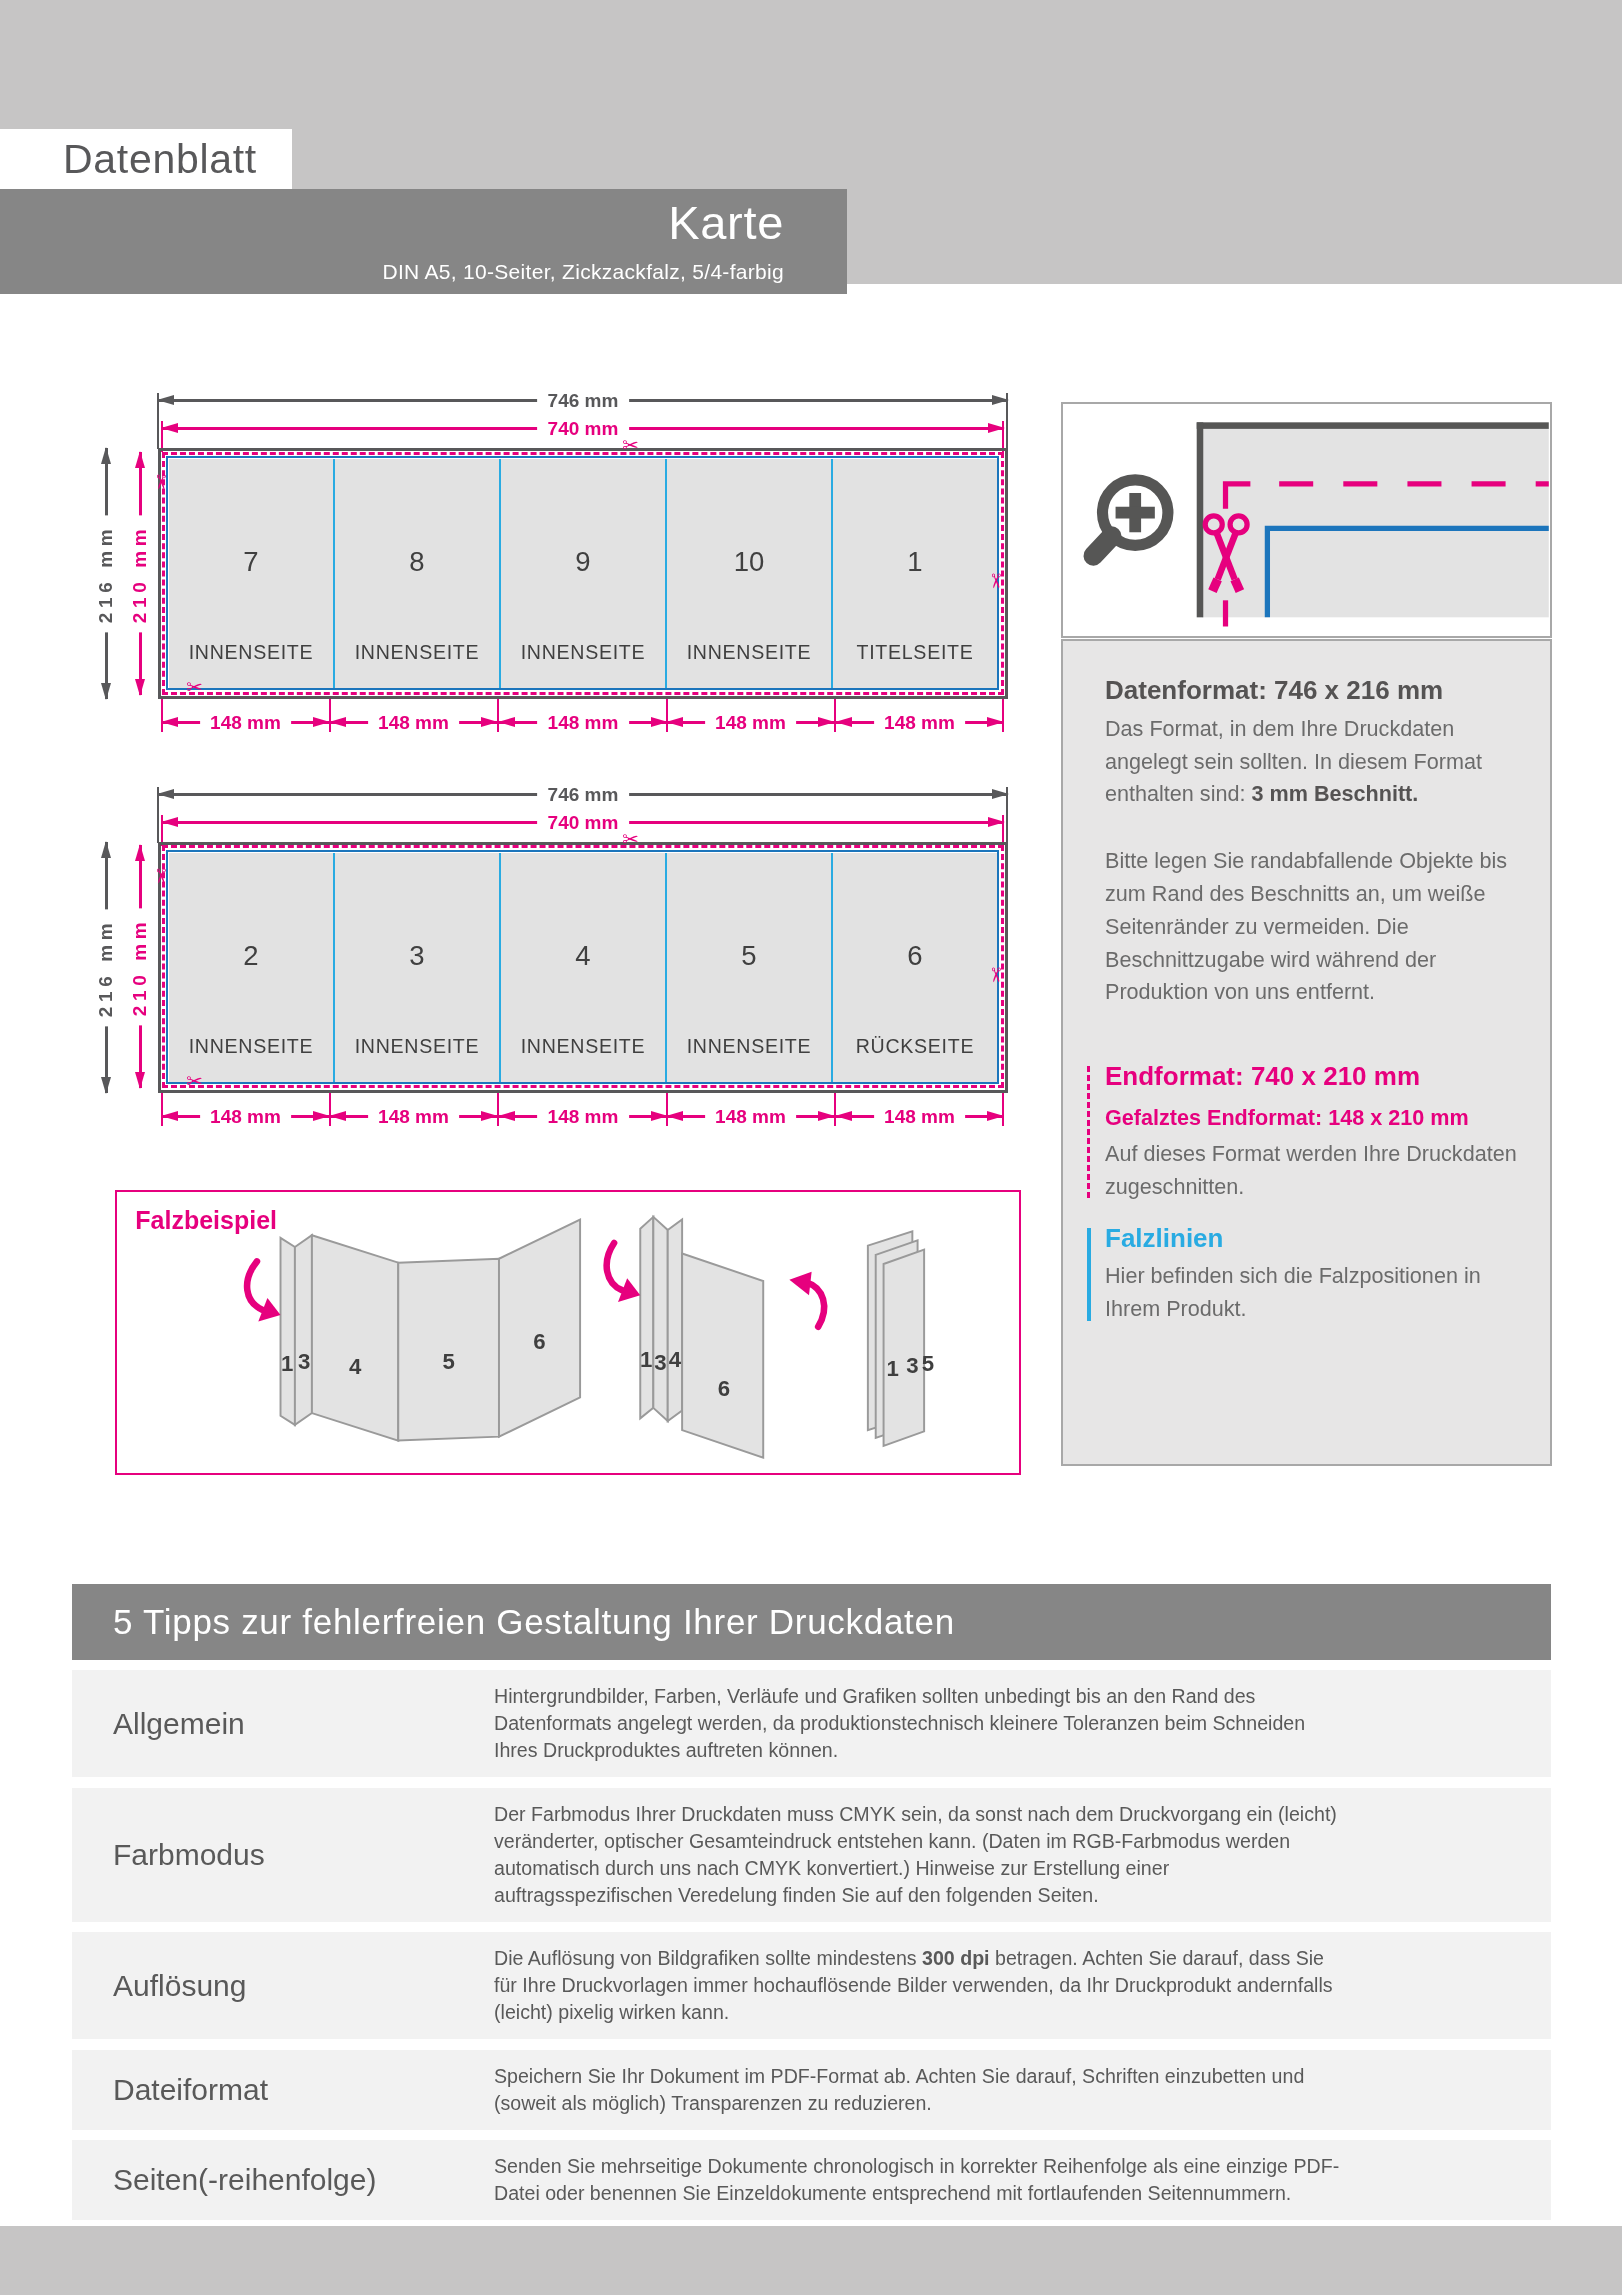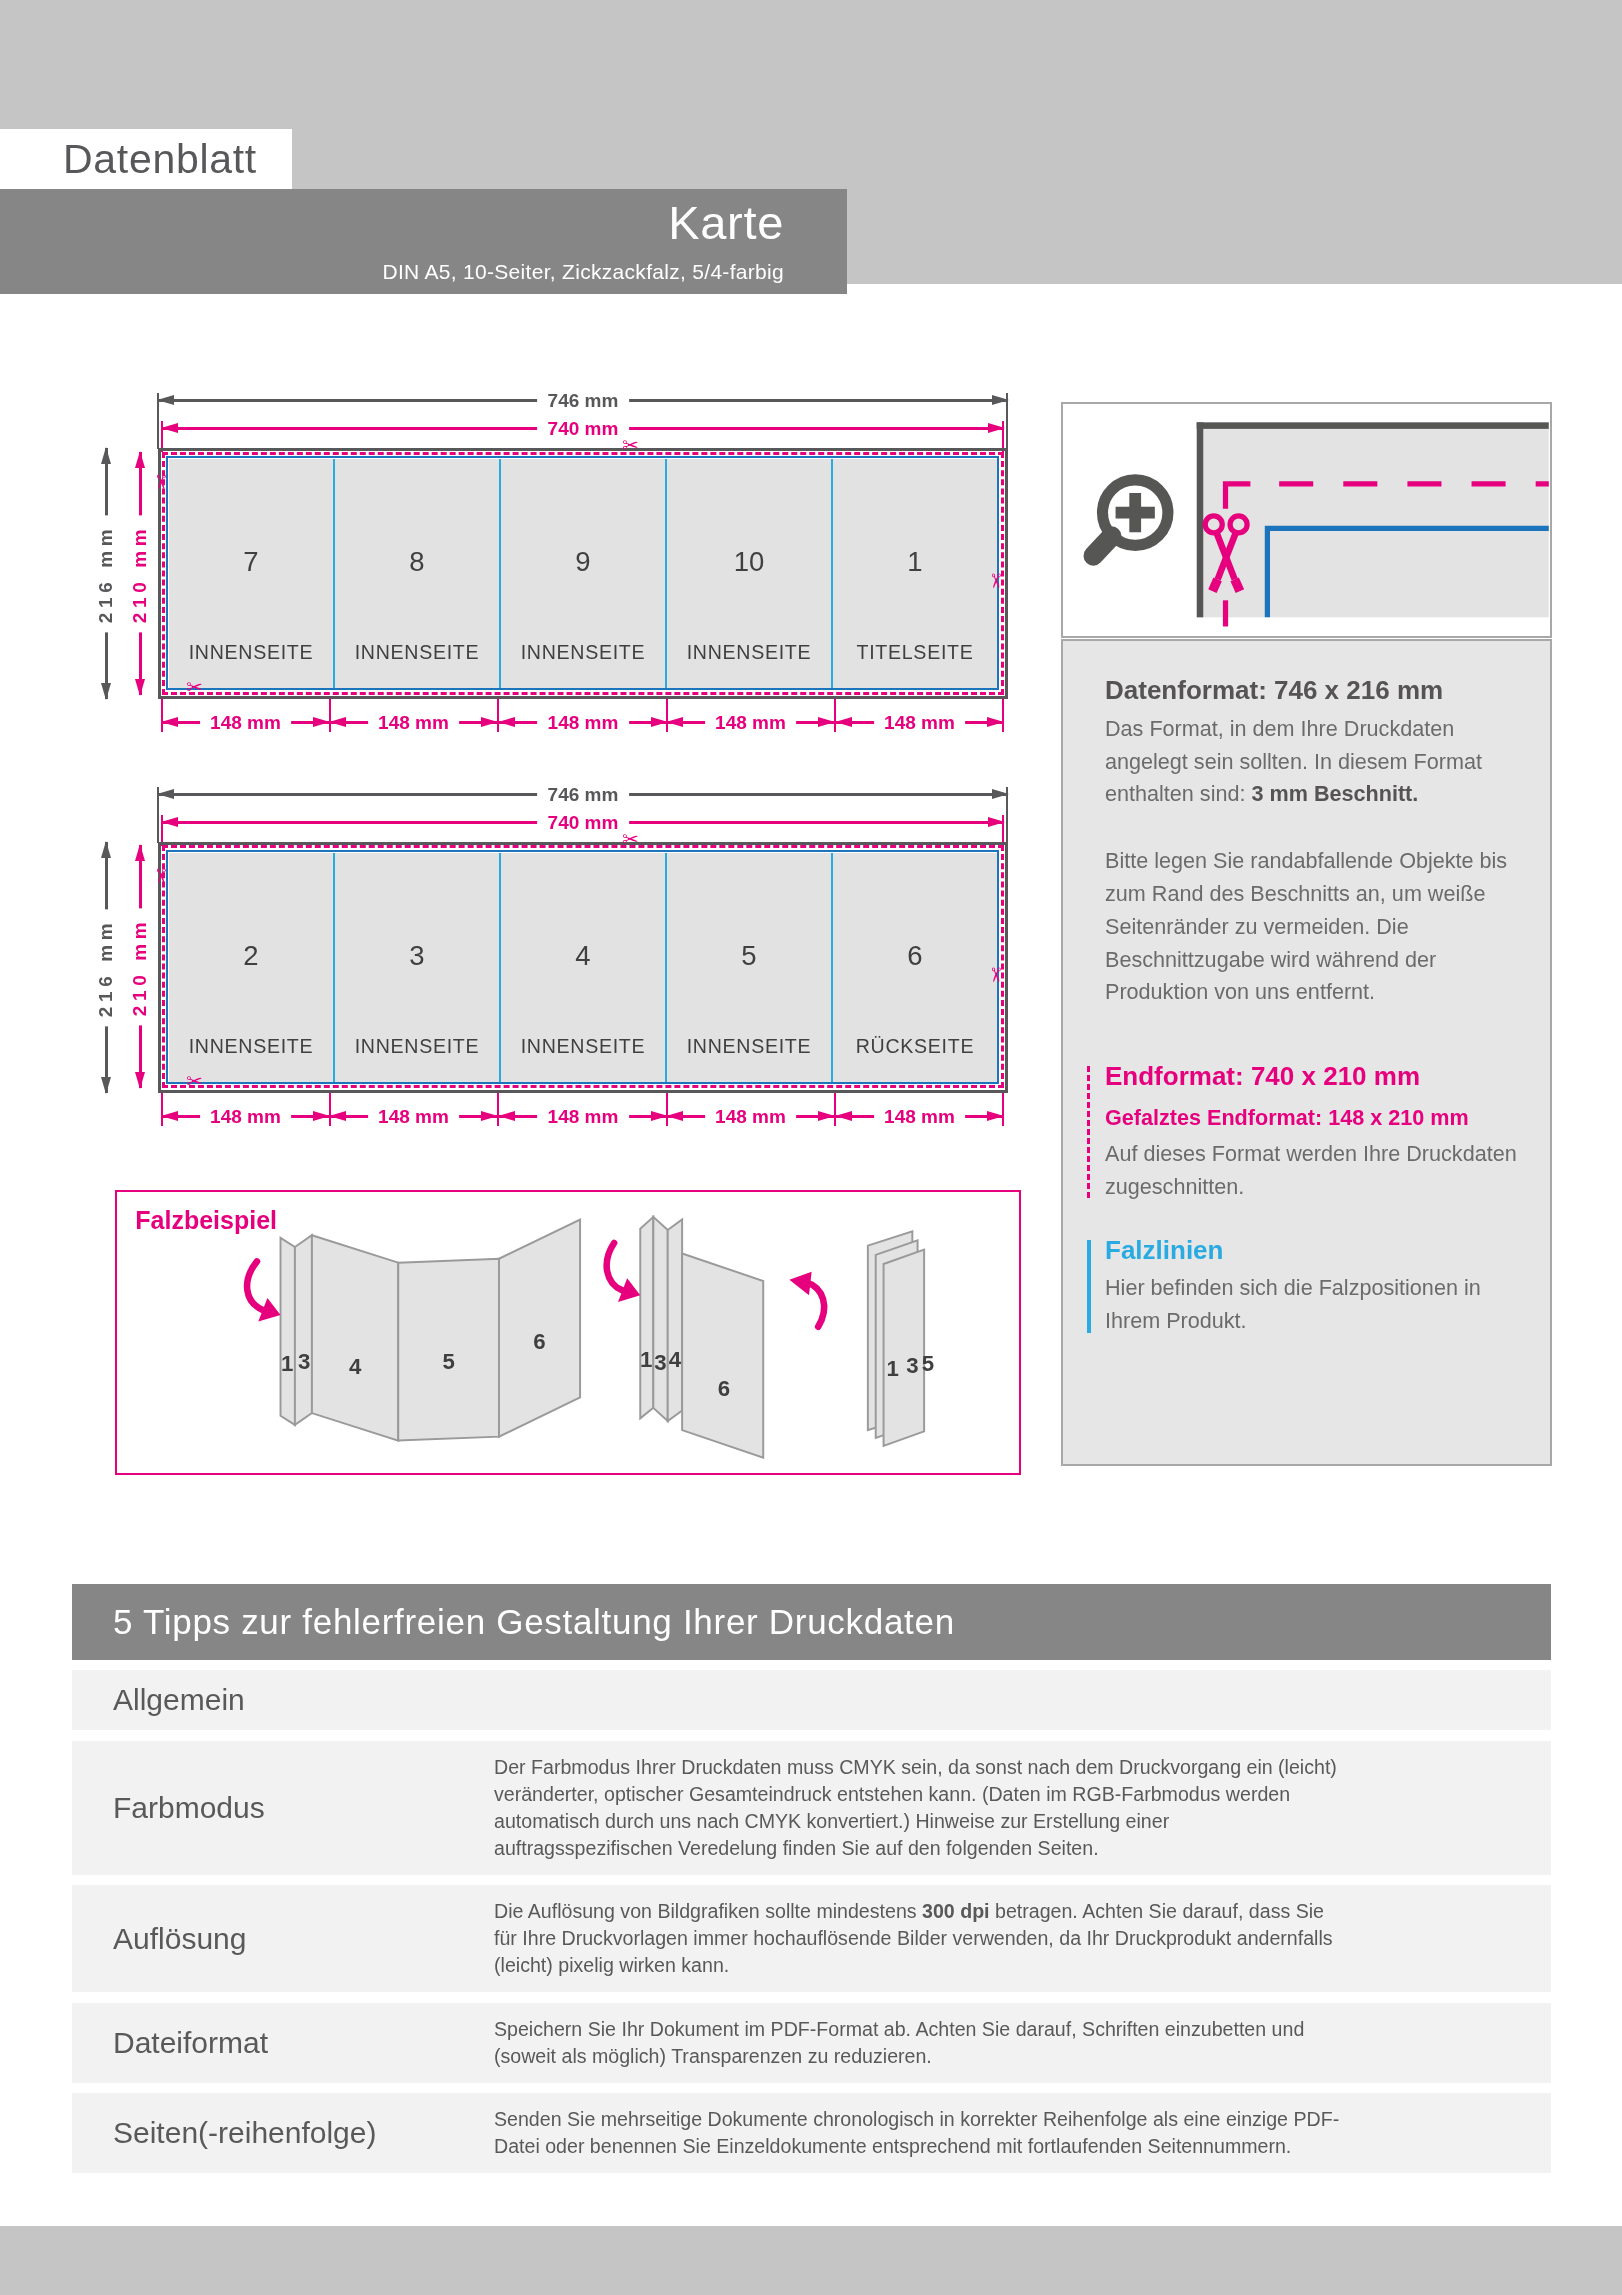--- a/index.html
+++ b/index.html
@@ -360,32 +360,33 @@
     <div class="block">
       <div class="sb-h">Datenformat: 746 x 216 mm</div>
       <div class="sb-p"><span>Das Format, in dem Ihre Druckdaten angelegt sein sollten. In diesem Format enthalten sind: </span><b>3 mm Beschnitt.</b></div>
       <div class="sb-p" style="margin-top:34px">Bitte legen Sie randabfallende Objekte bis zum Rand des Beschnitts an, um weiße Seitenränder zu vermeiden. Die Beschnittzugabe wird während der Produktion von uns entfernt.</div>
     </div>
     <div class="block lined-dash" style="margin-top:52px">
       <div class="sb-h mag">Endformat: 740 x 210 mm</div>
       <div class="sb-sub">Gefalztes Endformat: 148 x 210 mm</div>
       <div class="sb-p">Auf dieses Format werden Ihre Druckdaten zugeschnitten.</div>
     </div>
-    <div class="block lined-cyan" style="margin-top:31px">
+    <div class="block lined-cyan" style="margin-top:19px">
       <div class="sb-h cyan">Falzlinien</div>
       <div class="sb-p">Hier befinden sich die Falzpositionen in Ihrem Produkt.</div>
     </div>
   </div>
 
   <div class="abs tips-band">
     <span>5 Tipps zur fehlerfreien Gestaltung Ihrer Druckdaten</span>
   </div>
   <div class="abs tips-rows">
     <div class="trow">
       <div class="tlabel">Allgemein</div>
+      <div class="ttext"><span>Hintergrundbilder, Farben, Verläufe und Grafiken sollten unbedingt bis an den Rand des Datenformats angelegt werden, da produktionstechnisch kleinere Toleranzen beim Schneiden Ihres Druckproduktes auftreten können.</span><b></b><span></span></div>
     </div>
     <div class="trow">
       <div class="tlabel">Farbmodus</div>
       <div class="ttext"><span>Der Farbmodus Ihrer Druckdaten muss CMYK sein, da sonst nach dem Druckvorgang ein (leicht) veränderter, optischer Gesamteindruck entstehen kann. (Daten im RGB-Farbmodus werden automatisch durch uns nach CMYK konvertiert.) Hinweise zur Erstellung einer auftragsspezifischen Veredelung finden Sie auf den folgenden Seiten.</span><b></b><span></span></div>
     </div>
     <div class="trow">
       <div class="tlabel">Auflösung</div>
       <div class="ttext"><span>Die Auflösung von Bildgrafiken sollte mindestens </span><b>300 dpi</b><span> betragen. Achten Sie darauf, dass Sie für Ihre Druckvorlagen immer hochauflösende Bilder verwenden, da Ihr Druckprodukt andernfalls (leicht) pixelig wirken kann.</span></div>
     </div>
     <div class="trow">

